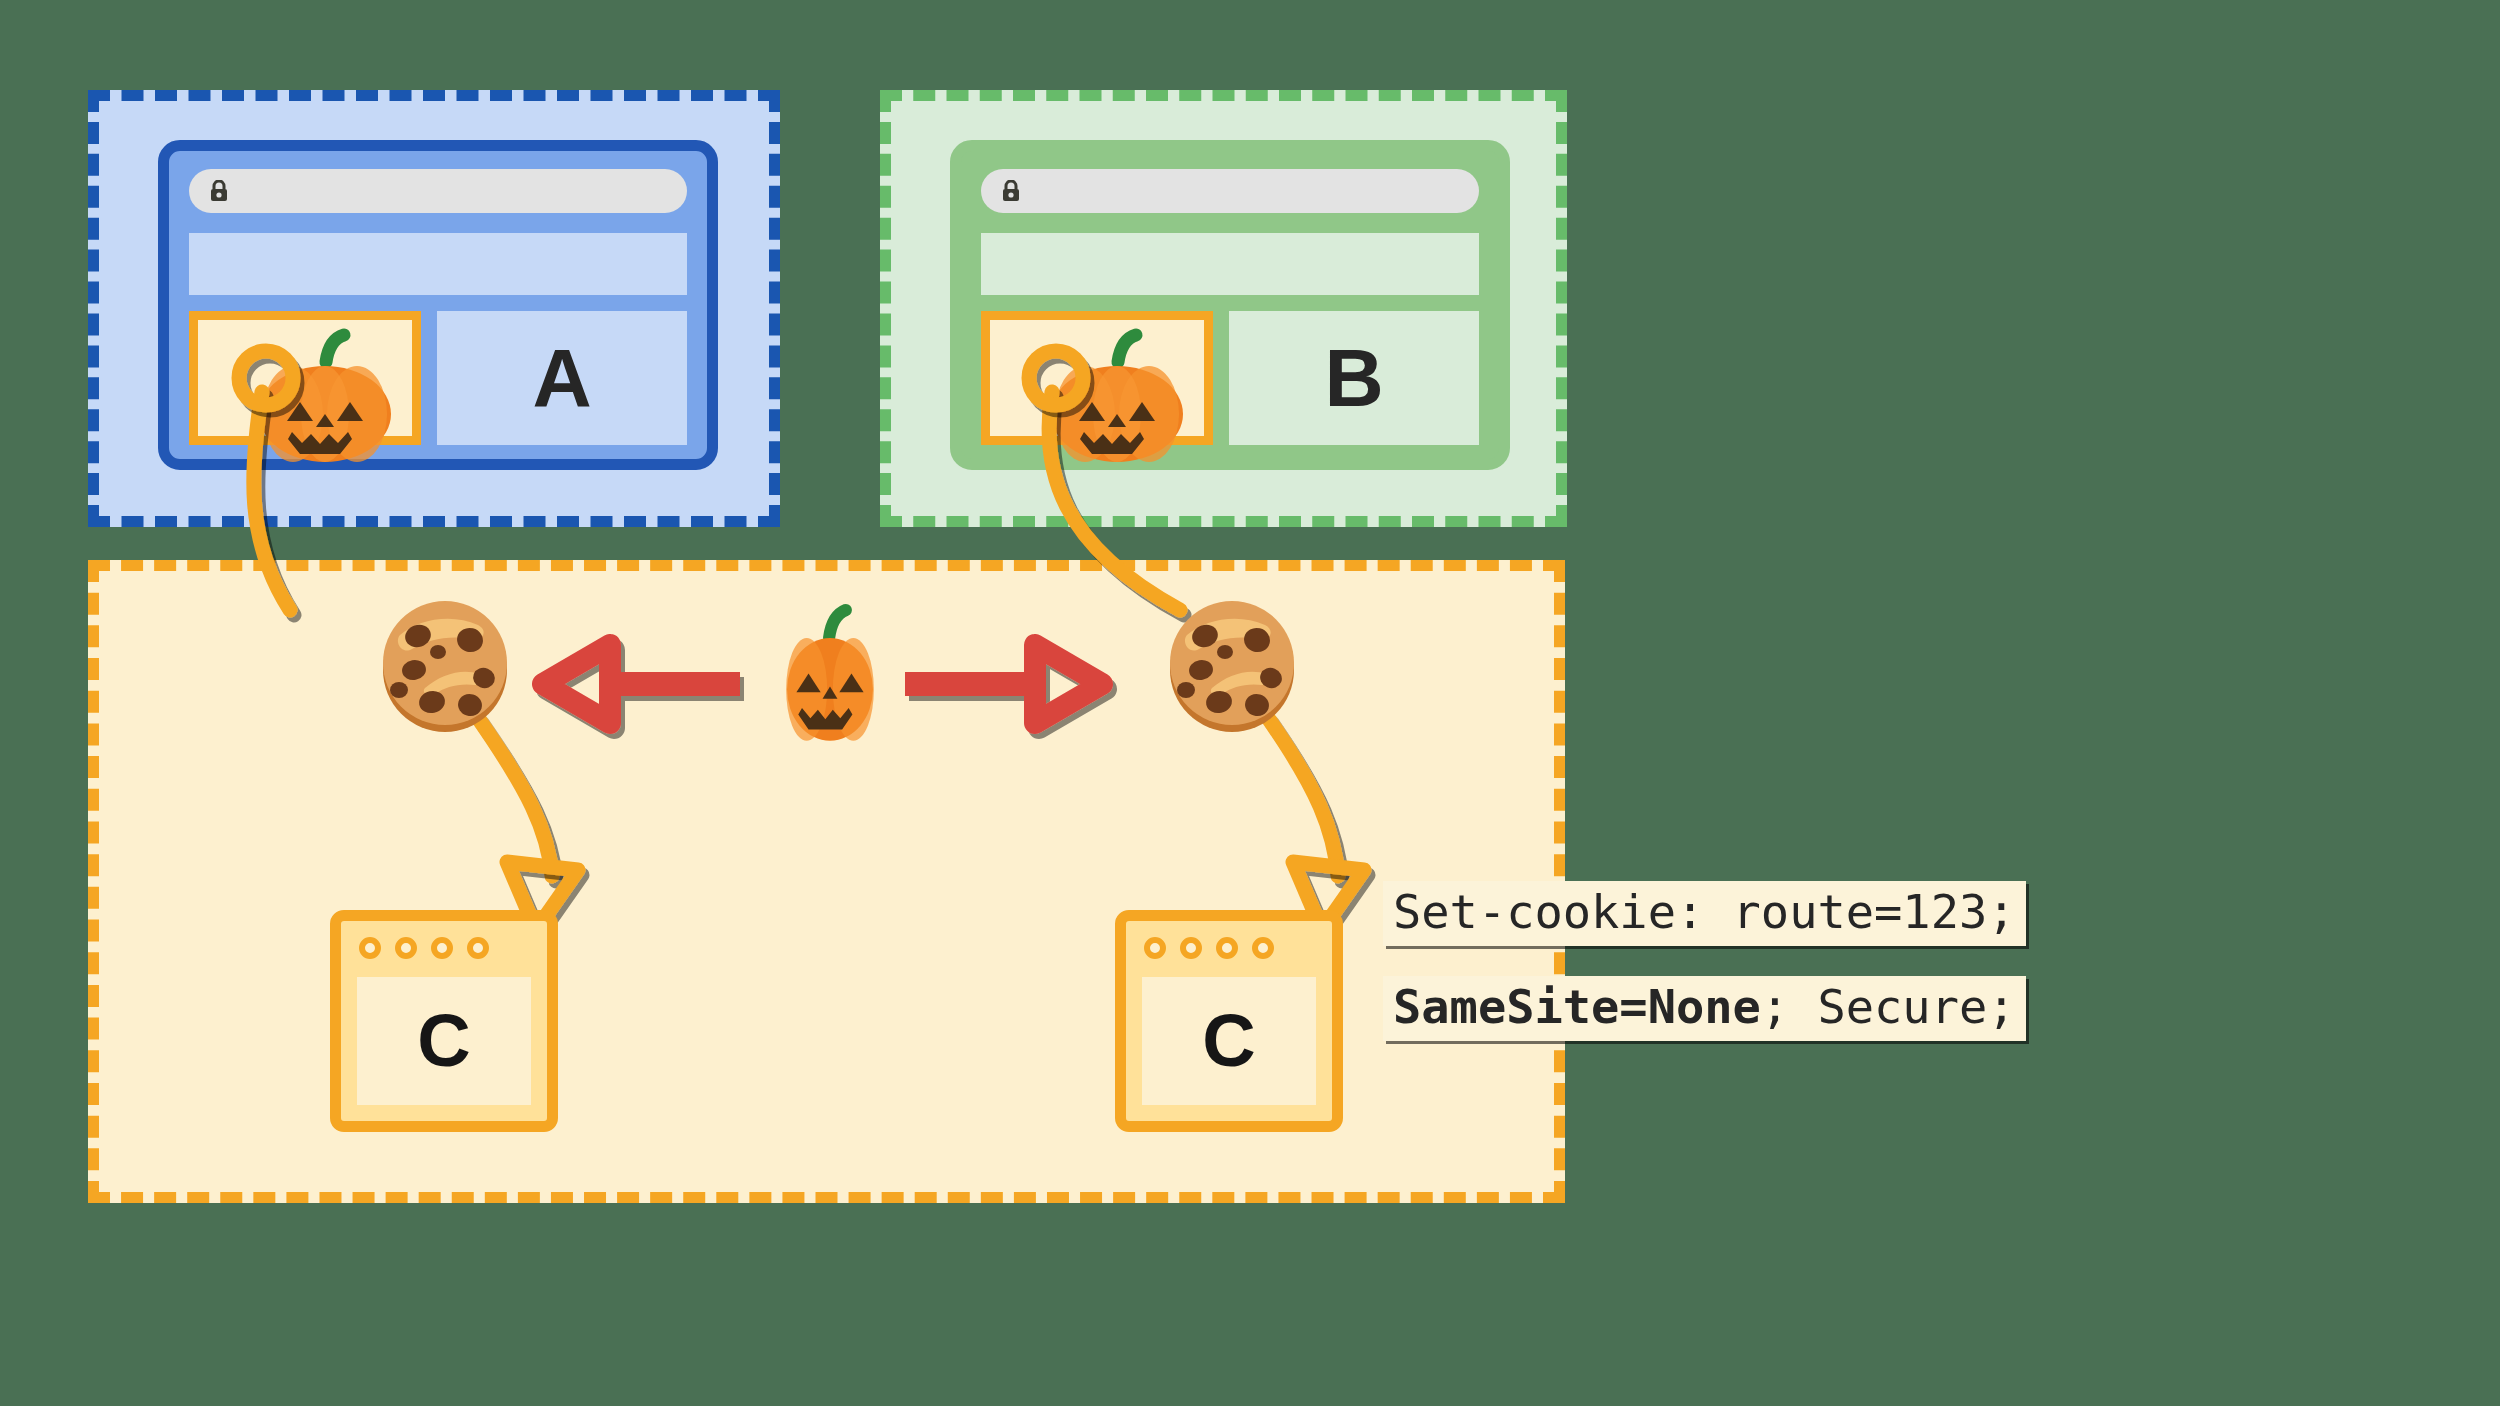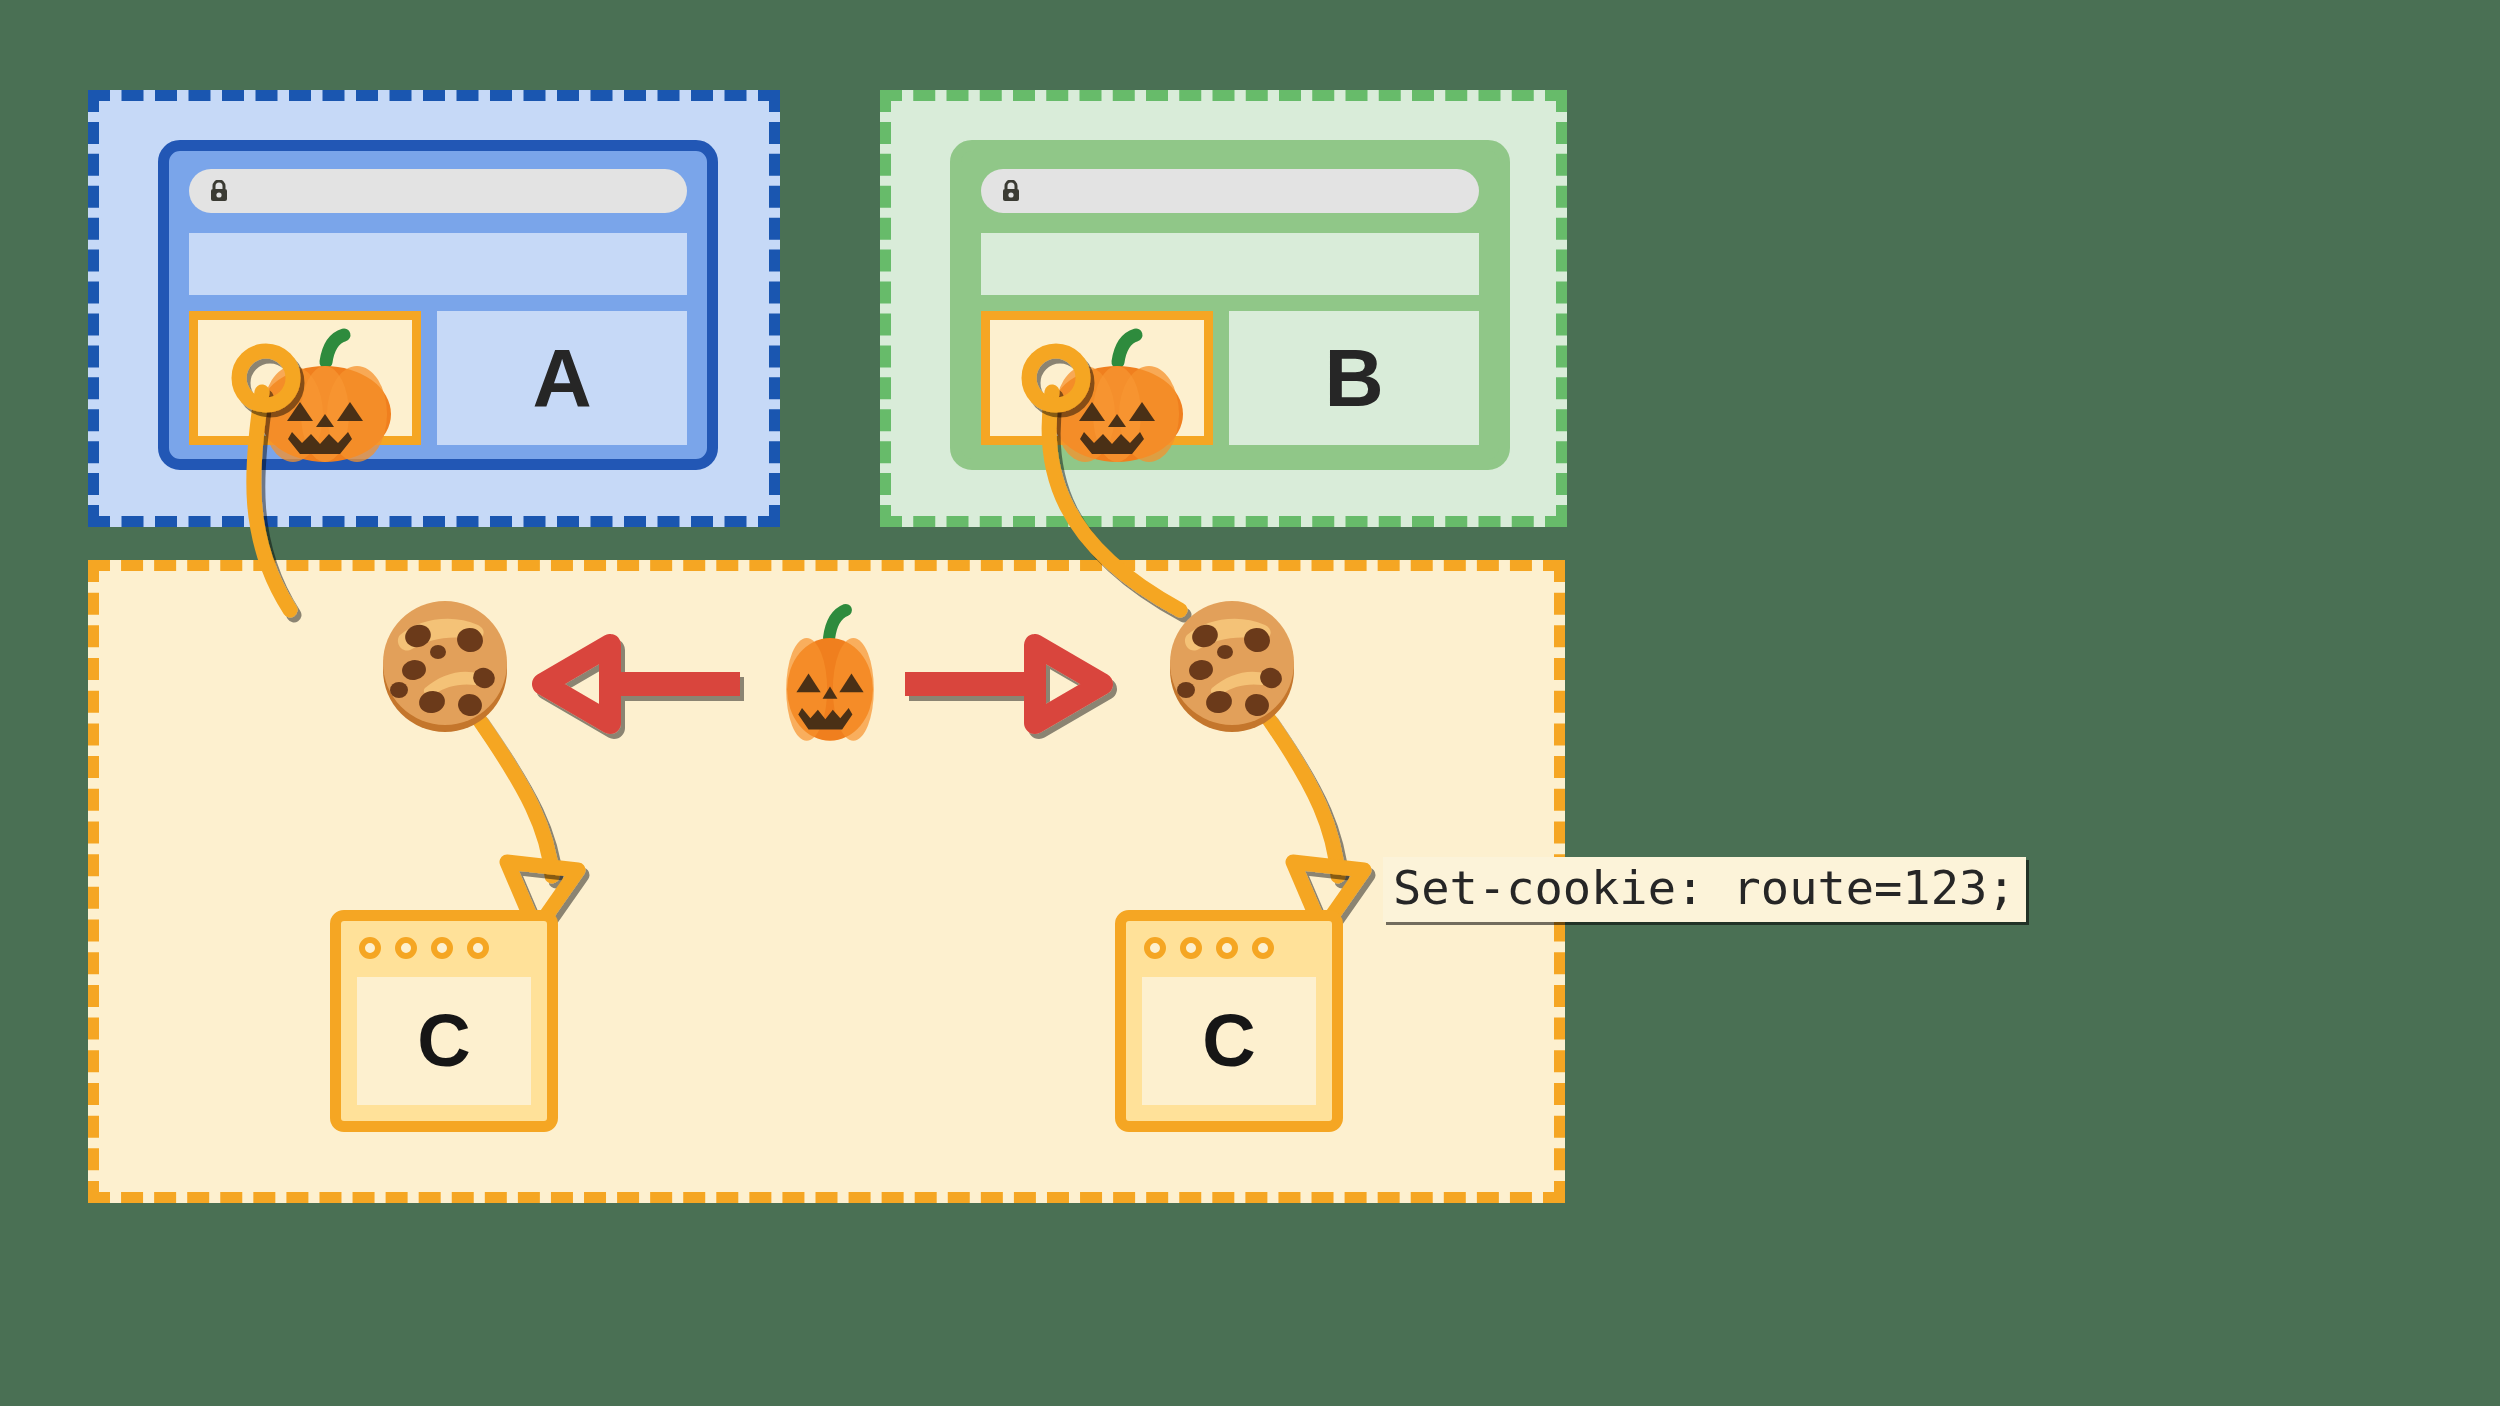--- a/index.html
+++ b/index.html
@@ -53,21 +53,21 @@
   .cdot{width:22px;height:22px;border-radius:50%;box-sizing:border-box;
         border:6px solid #f5a623;background:#fdf0cf;}
   .cbody{position:absolute;left:16px;right:16px;top:56px;bottom:16px;
          background:#fdf0cf;display:flex;align-items:center;justify-content:center;}
   .cletter{font-size:74px;font-weight:700;color:#161616;line-height:1;}
 
   
   .codebox{position:absolute;background:#fcf3d9;box-shadow:3px 3px 0 rgba(0,0,0,.55);
            font-family:"DejaVu Sans Mono","Liberation Mono",monospace;
            font-size:47px;color:#262626;white-space:pre;
-           padding:6px 10px 10px 10px;line-height:1.05;}
+           padding:6px 10px 10px 10px;line-height:1.05;margin-top:24px;}
   .codebox-1{left:1383px;top:857px;}
   .codebox-2{left:1383px;top:952px;}
   .bold{font-weight:700;}
 
   svg.overlay{position:absolute;left:0;top:0;width:2500px;height:1406px;
               pointer-events:none;}
 </style>
 </head>
 <body>
 
@@ -238,14 +238,15 @@
       <span class="cdot"></span>
       <span class="cdot"></span>
       <span class="cdot"></span>
     </div>
     <div class="cbody">
       <span class="cletter">C</span>
     </div>
   </div>
 
   <div class="codebox codebox-1">Set-cookie: route=123;</div>
+  <div class="codebox codebox-2"><span class="bold">SameSite=None</span><span>; Secure;</span></div>
 
 </div>
 
 </body></html>

